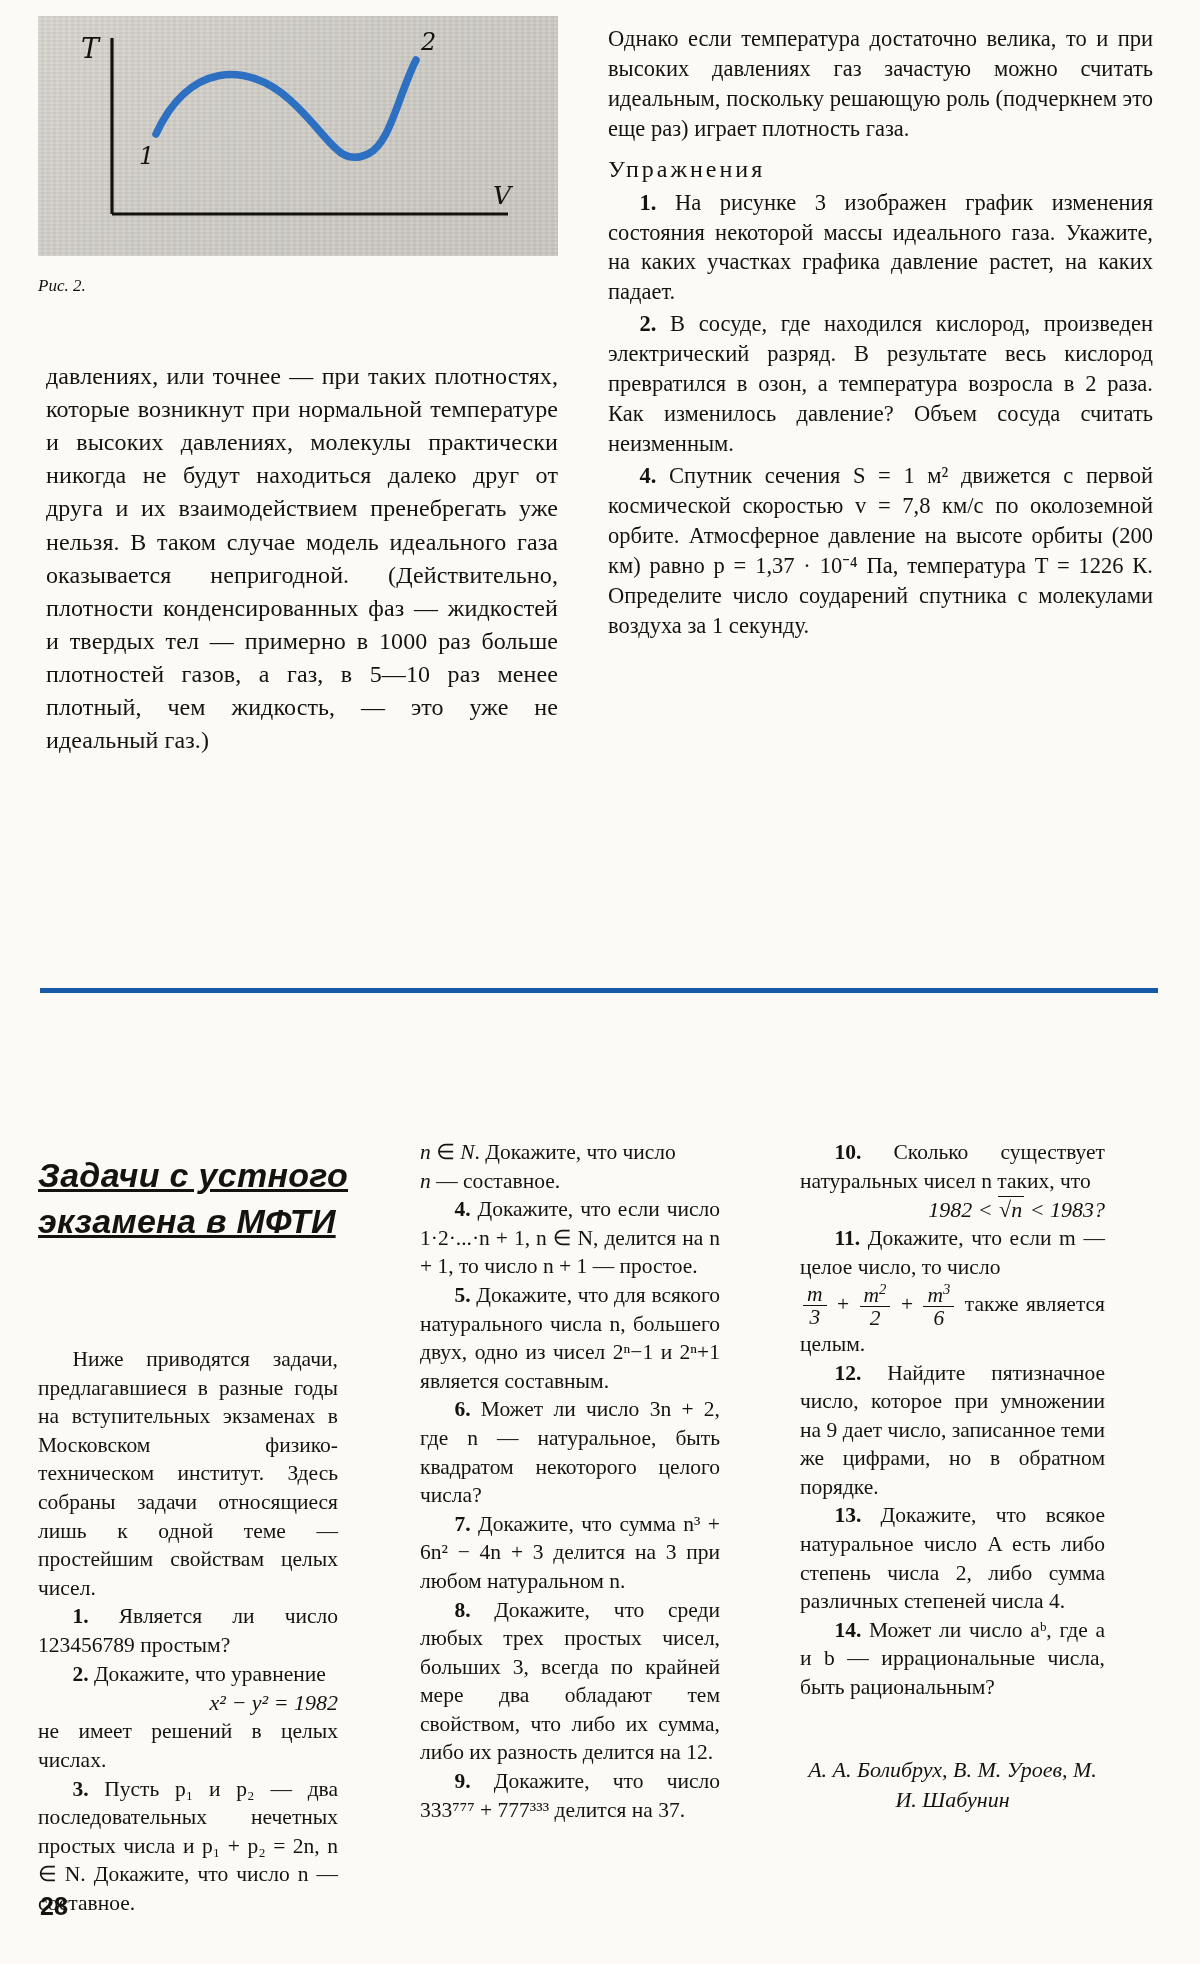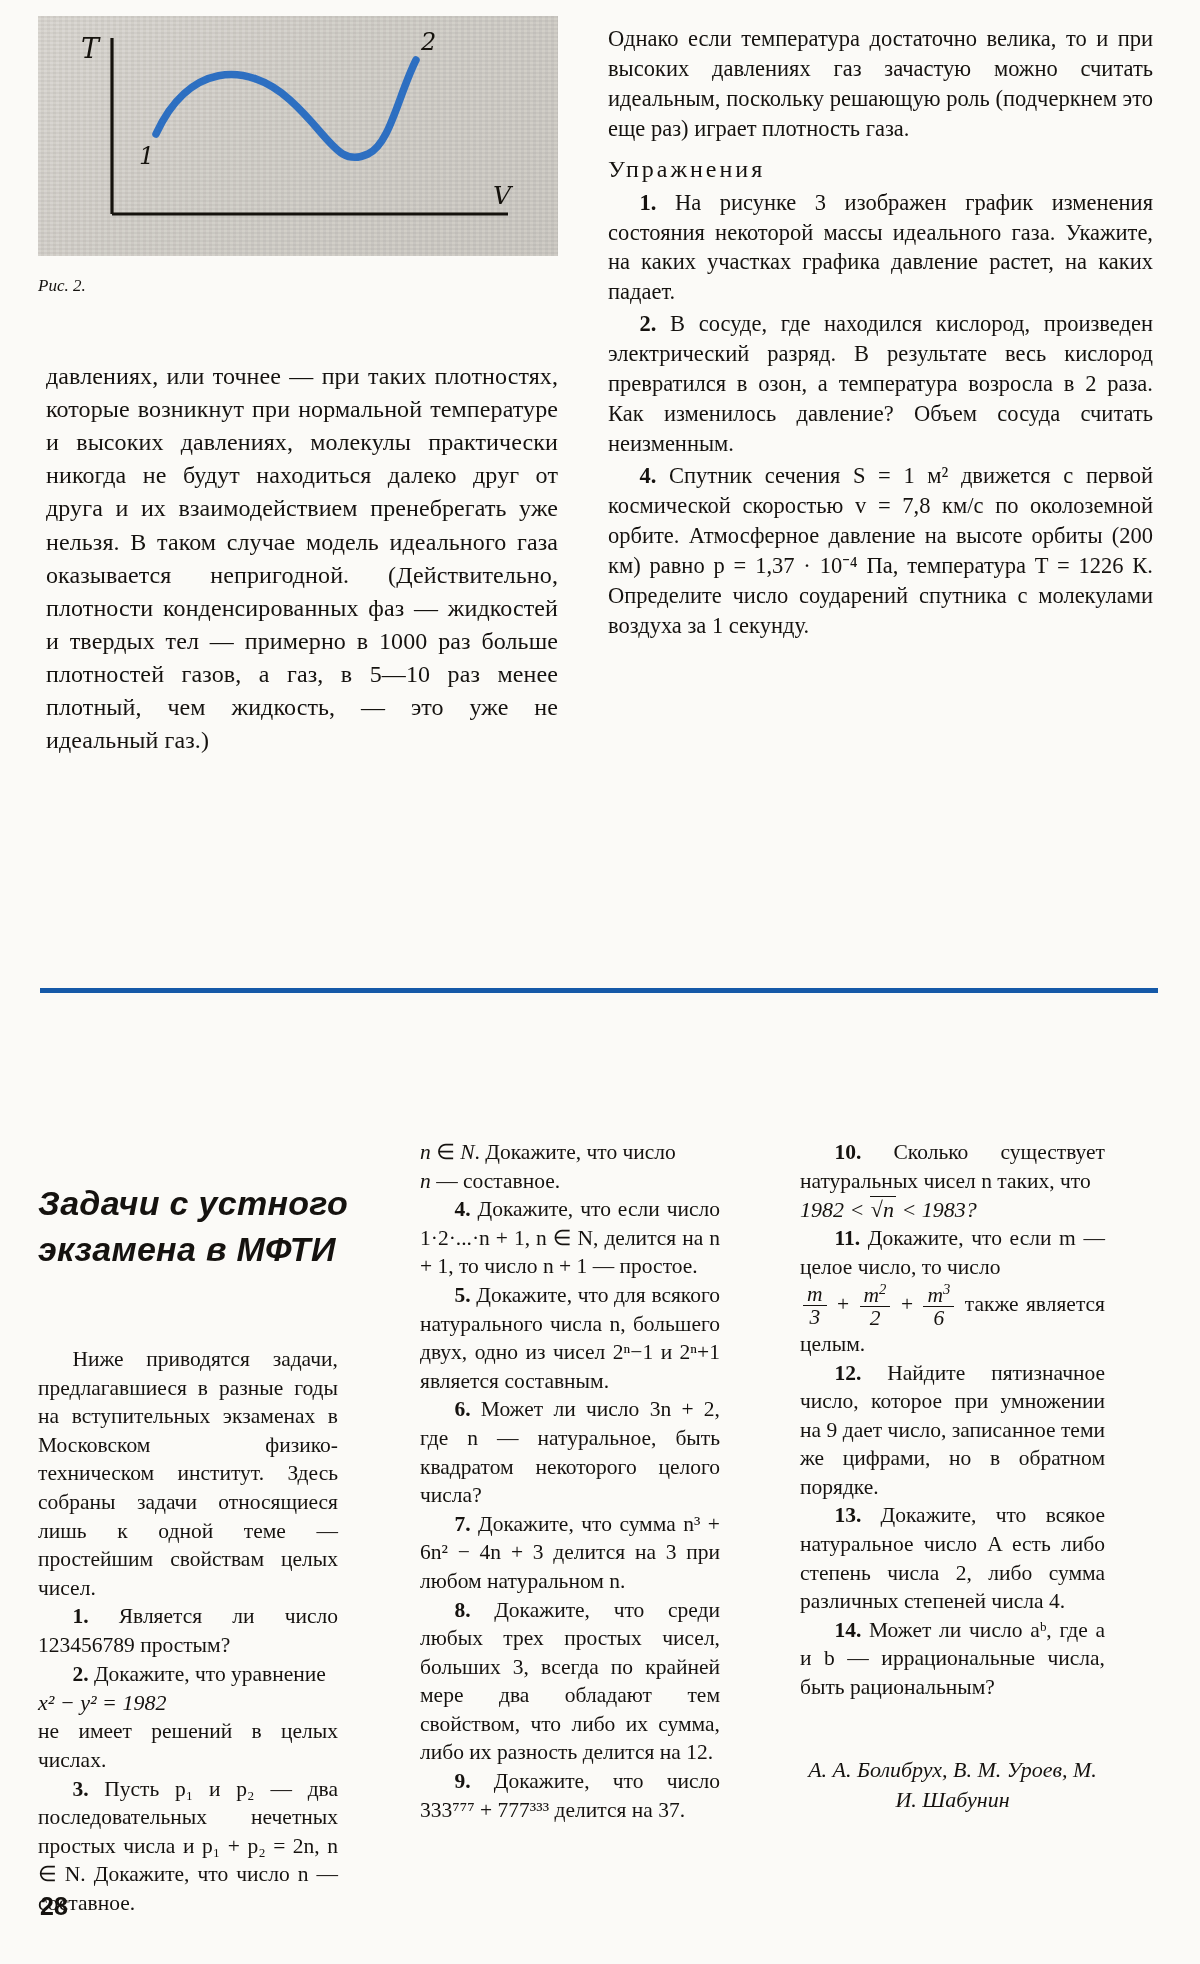--- a/index.html
+++ b/index.html
@@ -114,42 +114,43 @@
   #article {
     position: absolute;
     left: 0;
     top: 1130px;
     width: 1200px;
     height: 800px;
   }
   #article-title {
     position: absolute;
     left: 38px;
-    top: 50px;
+    top: 22px;
     width: 350px;
     font-family: "Liberation Sans", sans-serif;
     font-weight: bold;
     font-size: 34px;
     line-height: 1.36;
     font-style: italic;
     letter-spacing: .3px;
+    text-decoration: underline;
   }
   .col {
     position: absolute;
     font-size: 21.5px;
     line-height: 1.33;
     text-align: justify;
   }
   .col p { margin: 0; }
   #col-1 { left: 38px; top: 215px; width: 300px; }
   #col-2 { left: 420px; top: 8px; width: 300px; }
   #col-3 { left: 800px; top: 8px; width: 305px; }
 
   .formula {
-    text-align: left;
+    text-align: right;
     font-style: italic;
     margin: 6px 0 6px 0;
     font-size: 22px;
   }
   .frac-inline {
     display: inline-block;
     vertical-align: middle;
     text-align: center;
     font-style: italic;
     line-height: 1.05;

